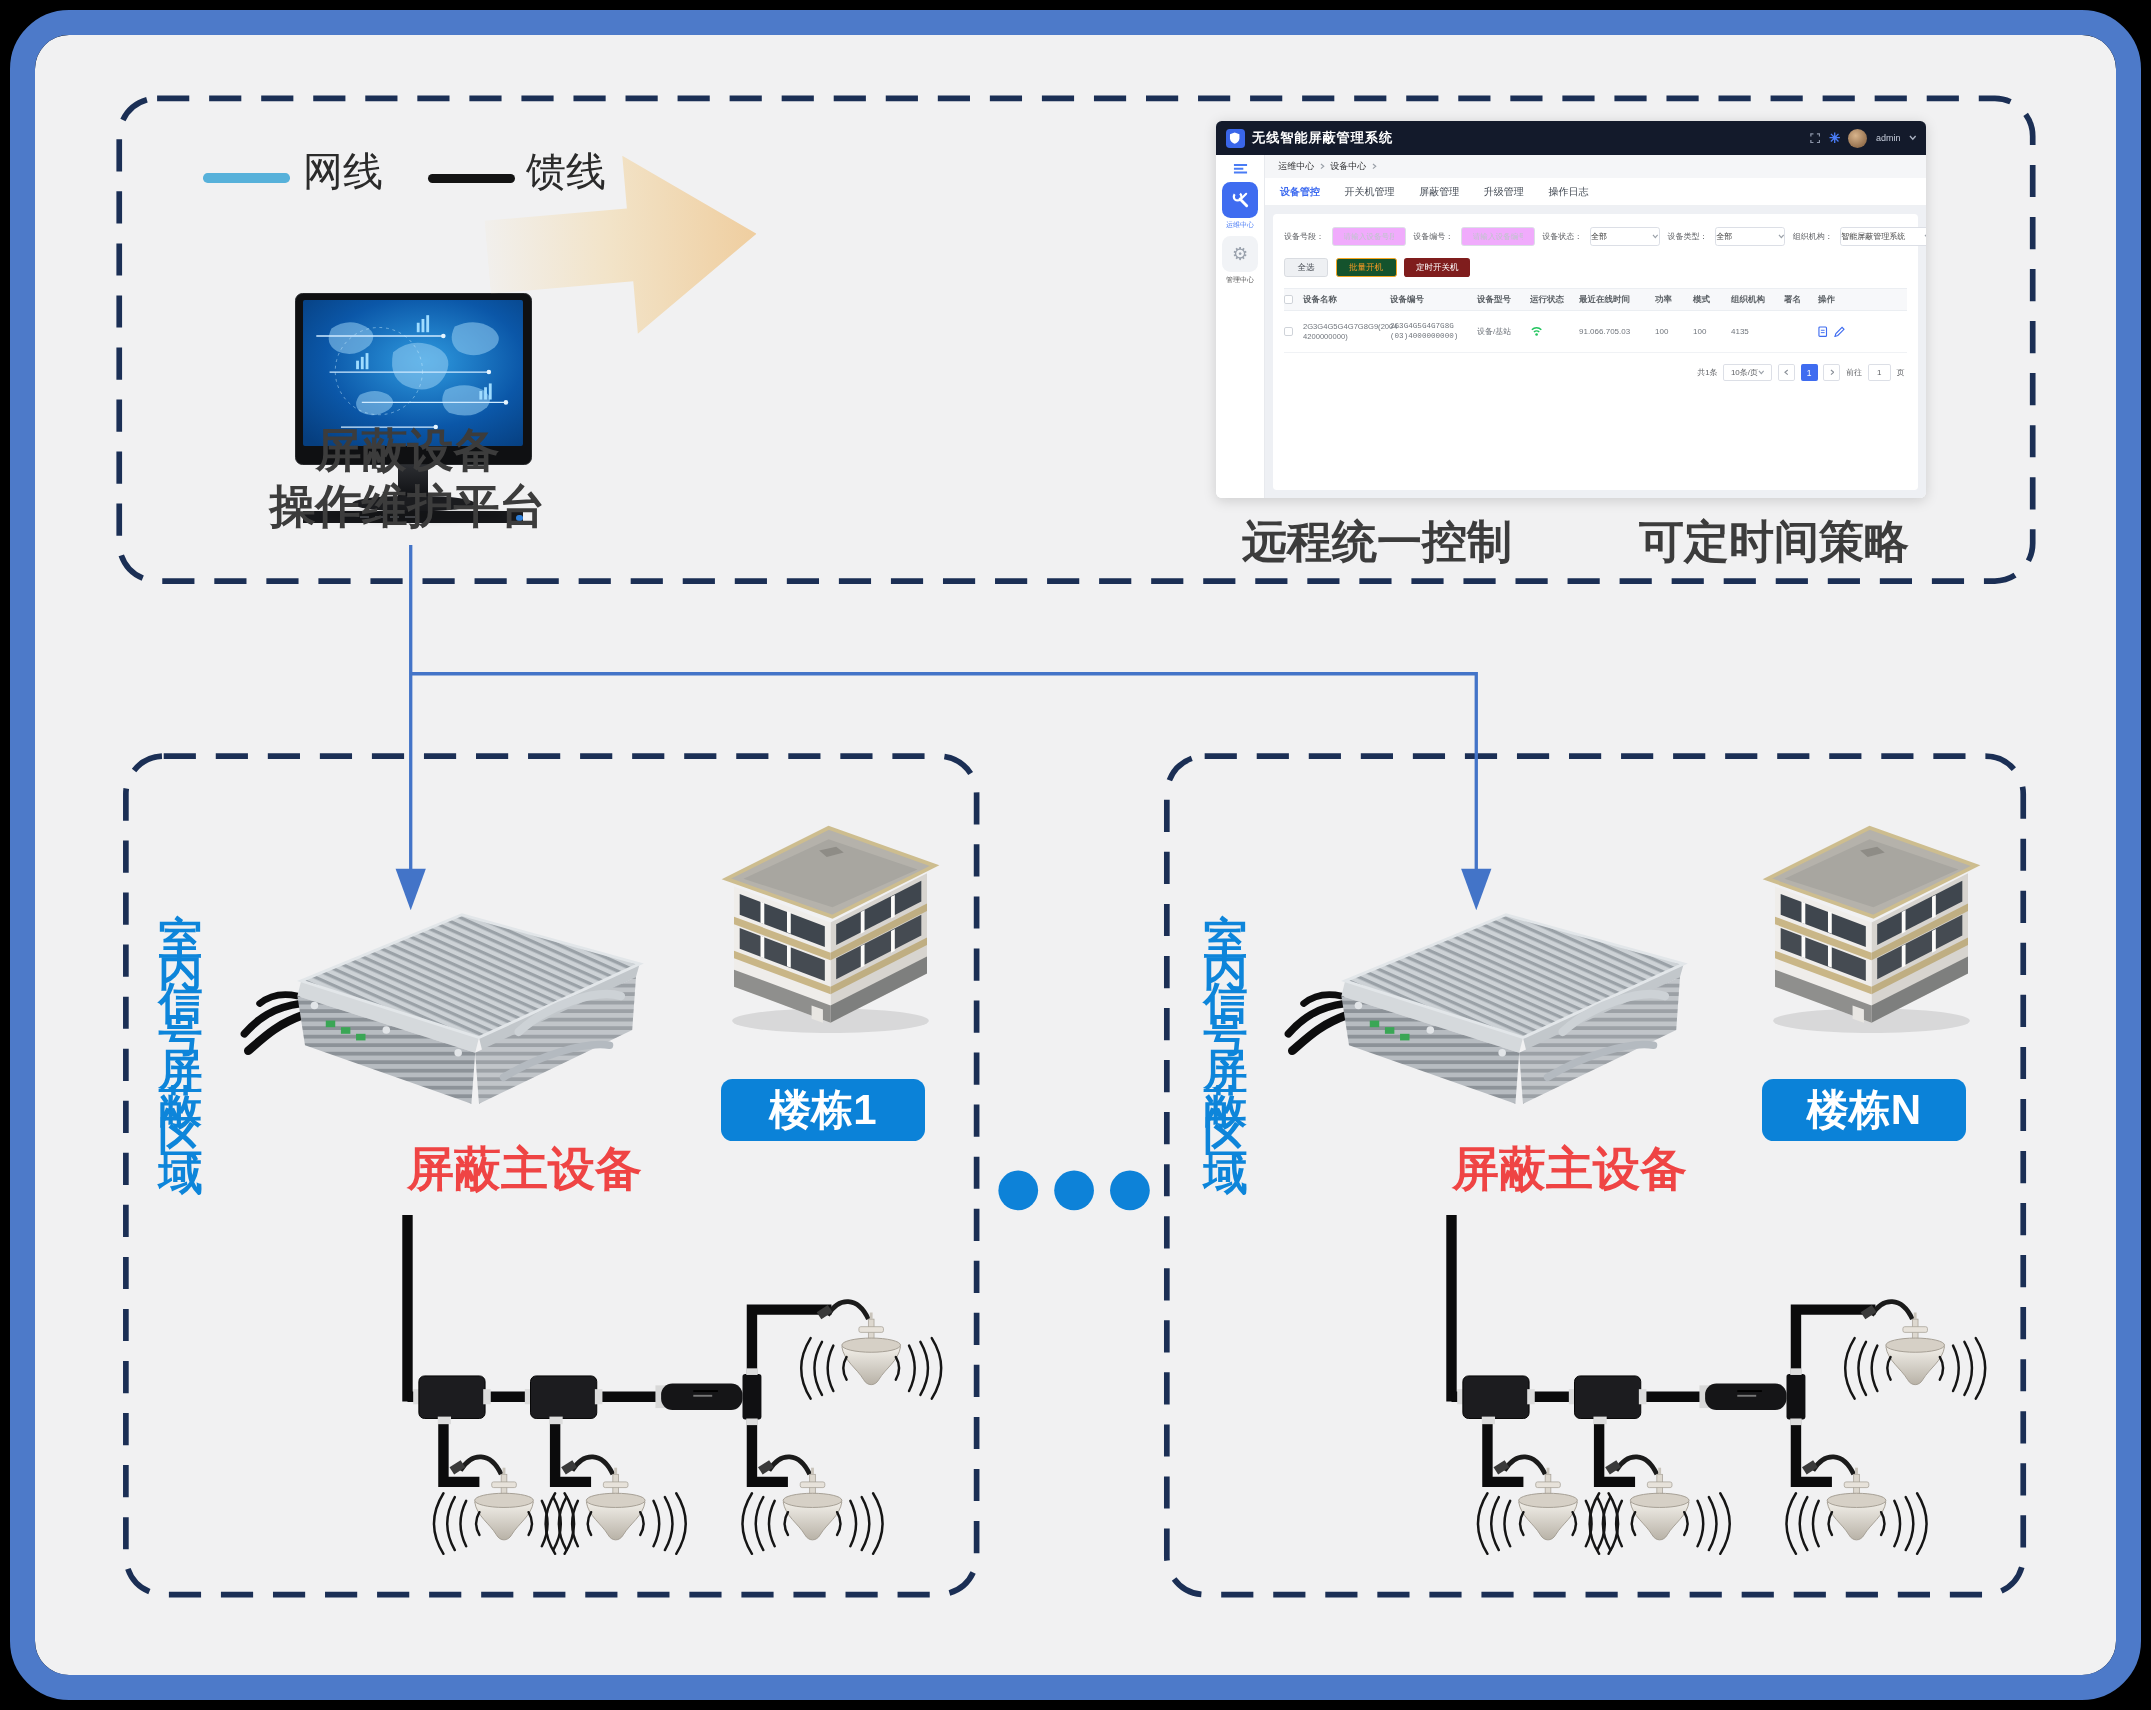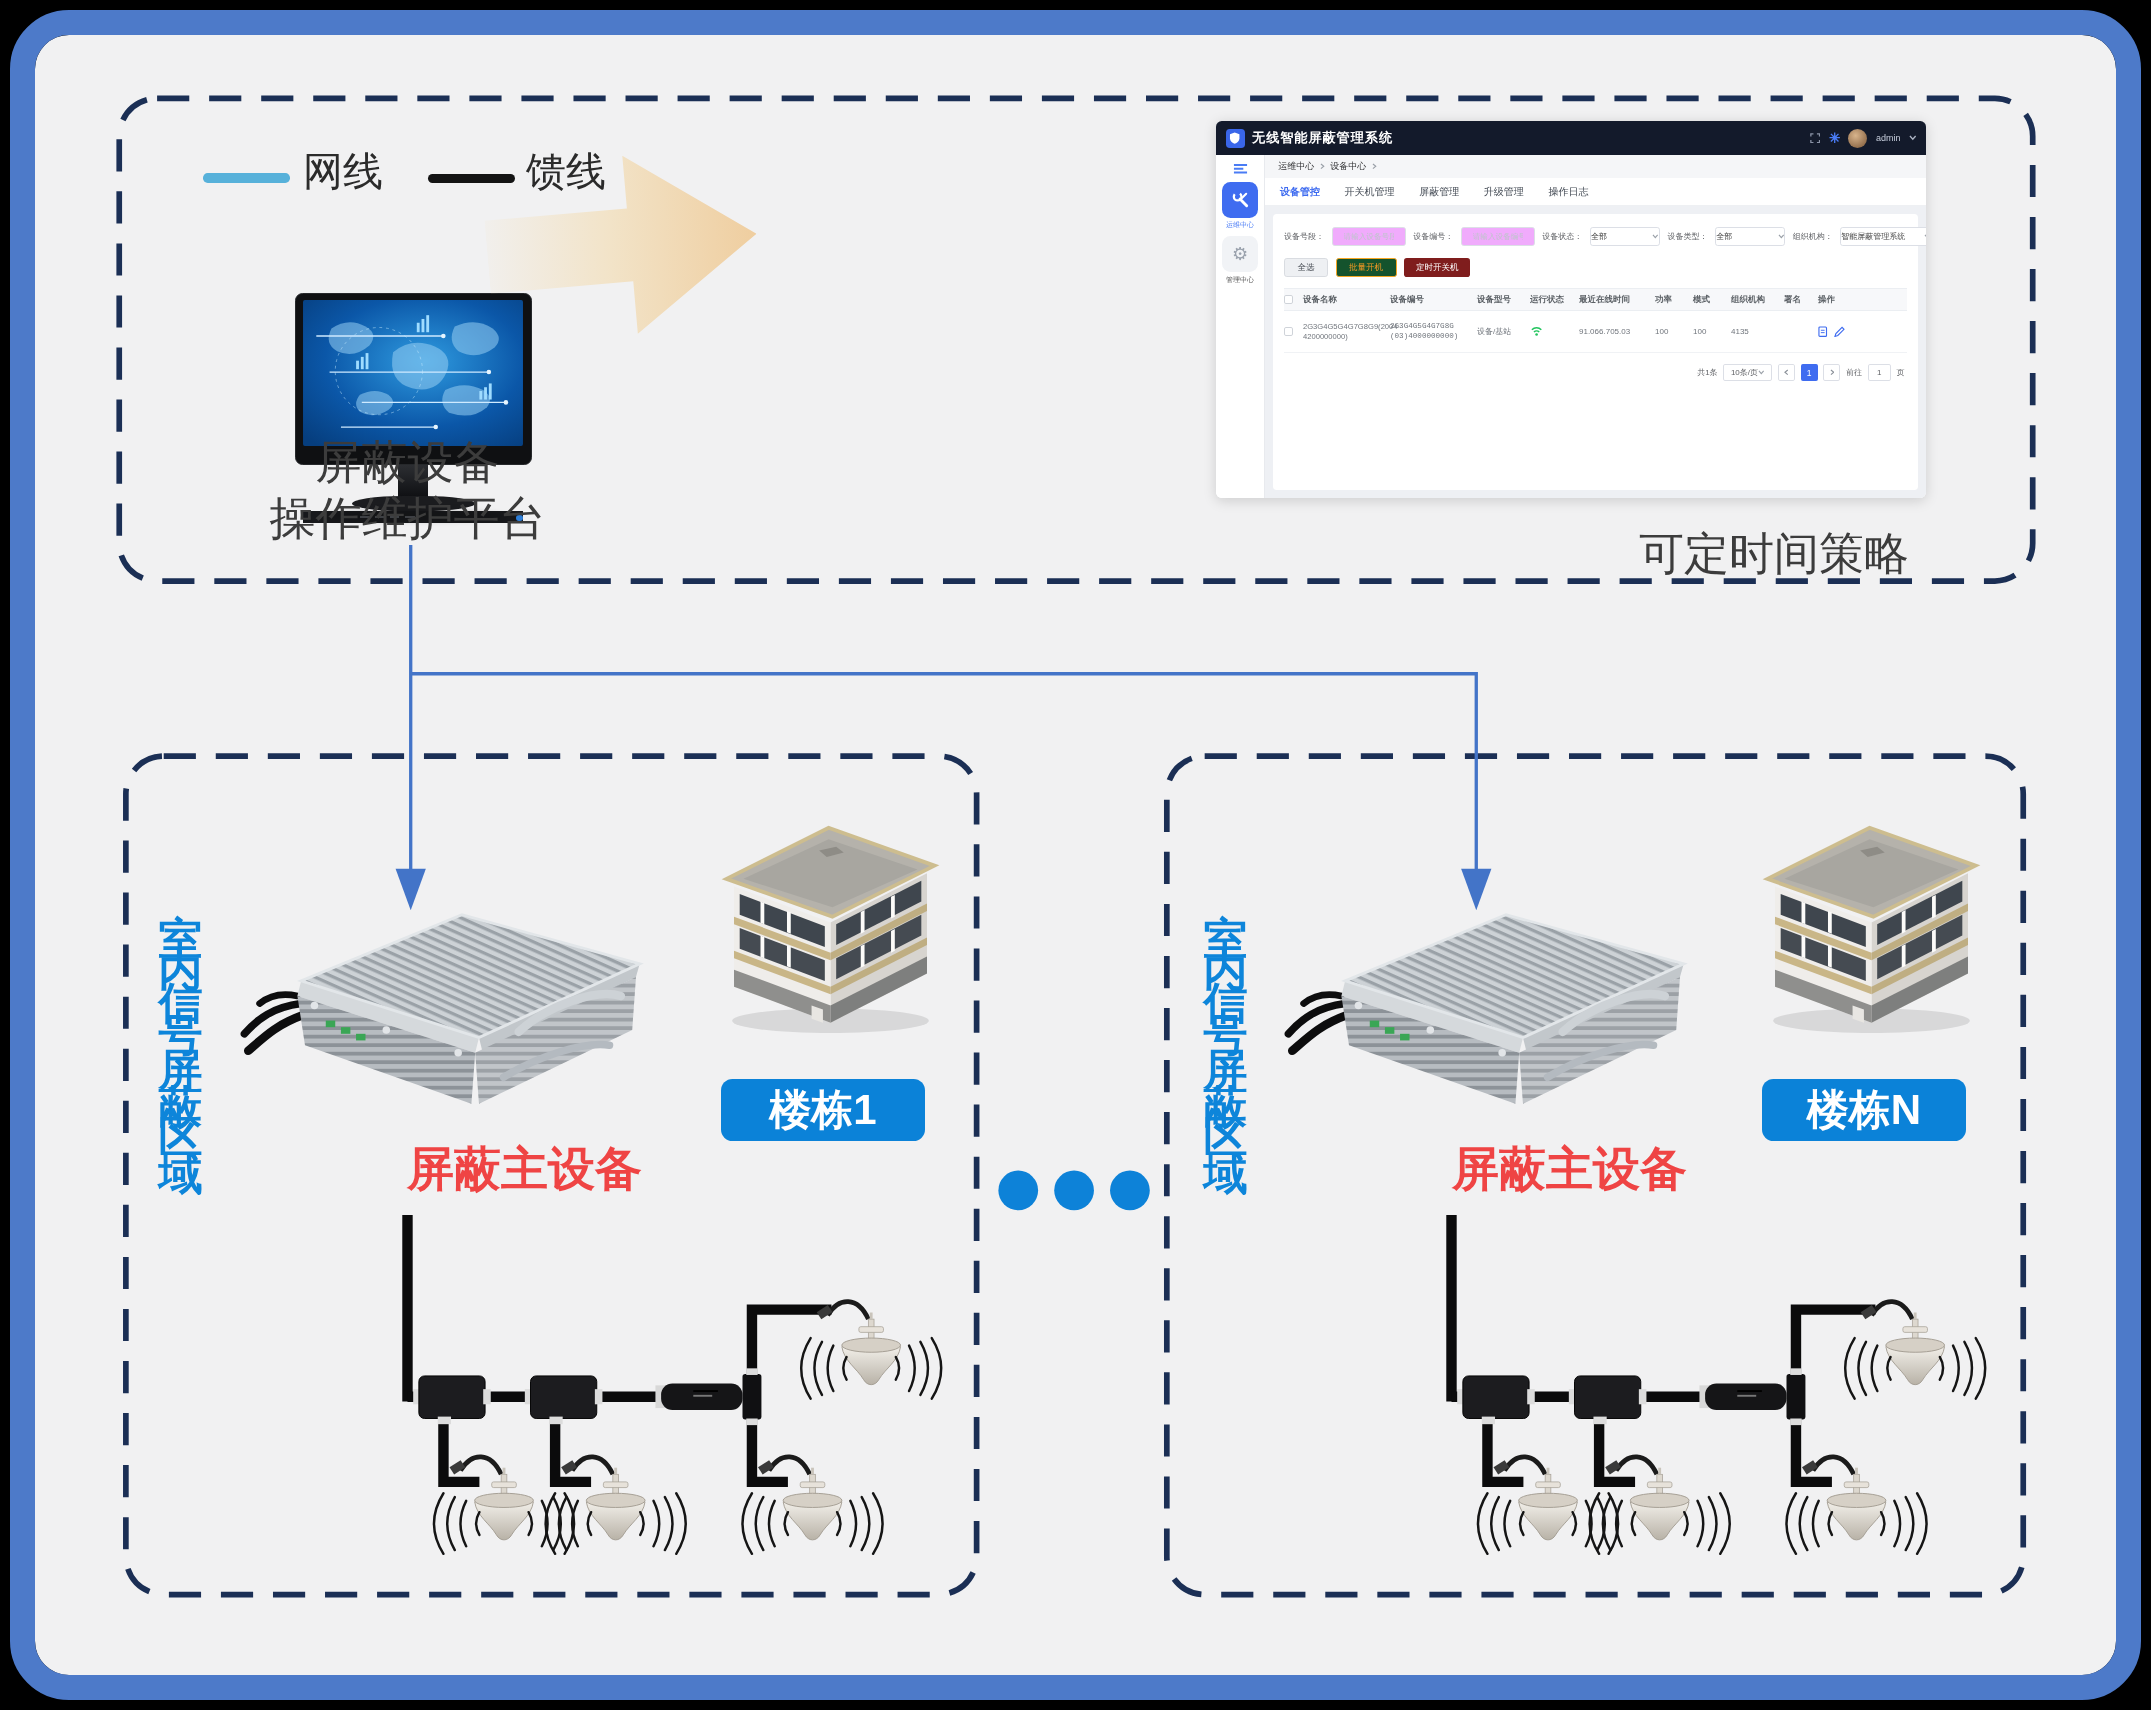--- a/index.html
+++ b/index.html
@@ -4,21 +4,21 @@
 <style>
   html,body{margin:0;padding:0;background:#000;}
   body{font-family:"Liberation Sans","DejaVu Sans",sans-serif;}
   #canvas{position:relative;width:2151px;height:1710px;background:#000;overflow:hidden;}
   .abs{position:absolute;}
   .frame{left:9.5px;top:9.5px;width:2081px;height:1640px;border:25.6px solid #4d7ac9;border-radius:59px;background:#f1f1f2;background-clip:padding-box;}
   
   .leg-label{font-size:40px;color:#2b2b2b;}
   .swatch{border-radius:4.7px;}
   
-  .big-cap{font-size:46px;font-weight:400;color:#3c3c3c;text-align:center;line-height:1.22;margin-top:12px;}
+  .big-cap{font-size:46px;font-weight:700;color:#3c3c3c;text-align:center;line-height:1.22;}
   .zone-cap{font-size:47px;font-weight:700;color:#ef4444;text-align:right;}
   .vlabel{writing-mode:vertical-rl;text-orientation:upright;font-size:44px;font-weight:700;color:#0d85da;letter-spacing:34px;line-height:1;}
   .badge{background:#0b82d8;border-radius:11.4px;color:#fff;font-size:42px;font-weight:700;text-align:center;line-height:61px;}
   .bigarrow{clip-path:polygon(0 32%,53% 32%,53% 6%,100% 50%,53% 94%,53% 68%,0 68%);
     background:linear-gradient(93deg,rgba(243,221,176,.07),rgba(243,214,159,.5) 45%,#efcd9e);transform:rotate(-5deg);}
   
   .mon-bezel{width:237px;height:172px;background:#0f1012;border-radius:7.6px;border:1.9px solid #26282b;box-sizing:border-box;}
   .mon-screen{position:absolute;left:7.6px;top:6.6px;width:220px;height:146px;overflow:hidden;border-radius:1.9px;}
   .mon-strip{position:absolute;left:7.6px;bottom:2.8px;width:220px;height:12.3px;background:#17181b;display:flex;align-items:center;gap:5.7px;padding-left:57px;box-sizing:border-box;}
   .mon-key{width:9.5px;height:2.8px;background:#4a4d52;}
@@ -453,20 +453,21 @@
               </svg>
           </div>
           <span>前往</span>
           <div class="pag-box" style="width:23px">1</div>
           <span>页</span>
         </div>
       </div>
     </div>
   </div>
 
+  <div class="abs big-cap" style="left:1221px;top:515px;width:312px;font-size:45px">远程统一控制</div>
   <div class="abs big-cap" style="left:1618px;top:515px;width:312px;font-size:45px">可定时间策略</div>
 
   <div class="abs vlabel" style="left:159px;top:878px;height:644px">室内信号屏蔽区域</div>
   <svg class="abs" style="left:235px;top:890px" width="435" height="246" viewBox="0 0 460 260">
       <use href="#g-dev"></use>
     </svg>
   <div class="abs zone-cap" style="left:263px;top:1138px;width:379px">屏蔽主设备</div>
   <svg class="abs" style="left:717px;top:820px" width="227" height="218" viewBox="0 0 240 230">
       <use href="#g-bld"></use>
     </svg>

